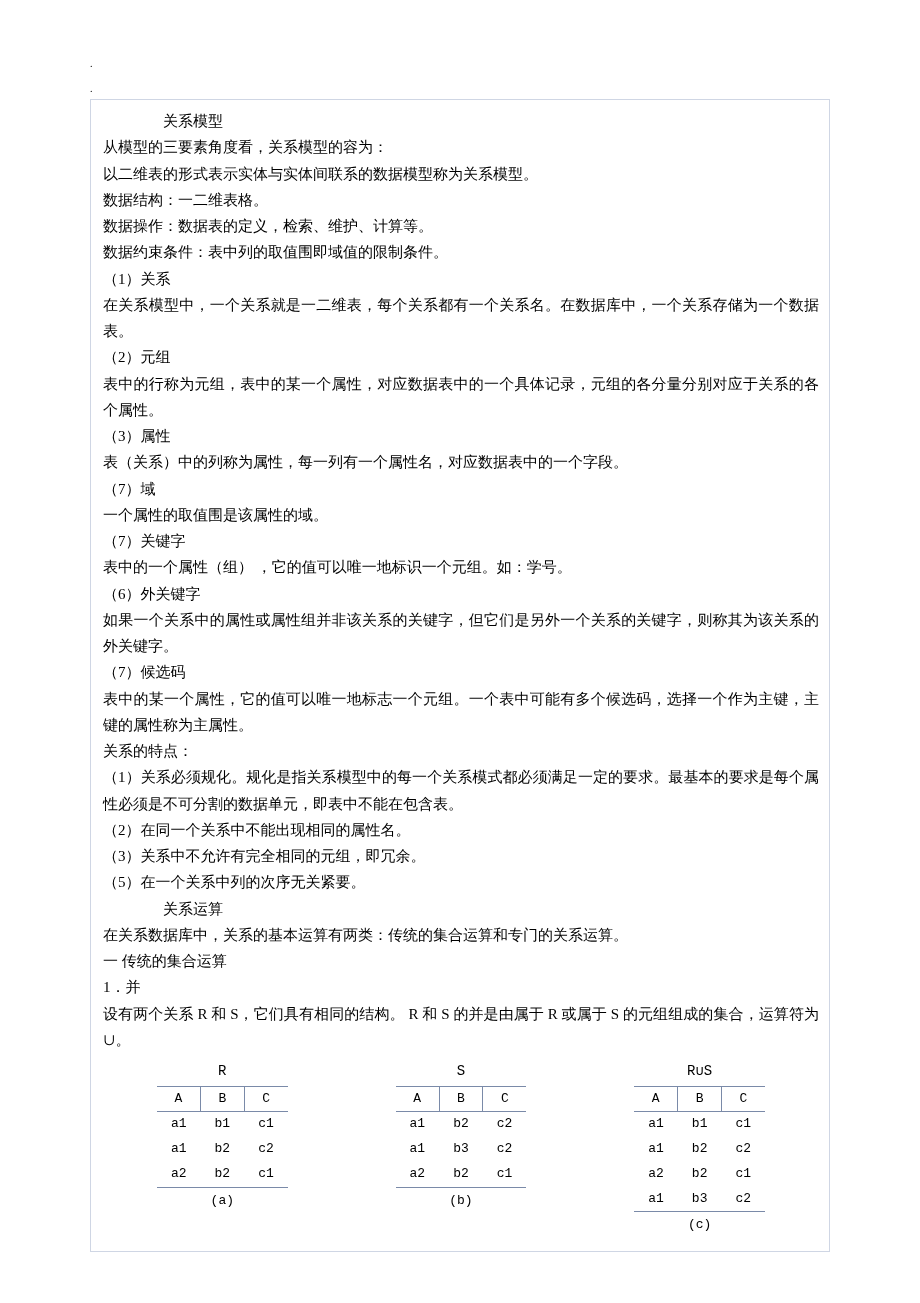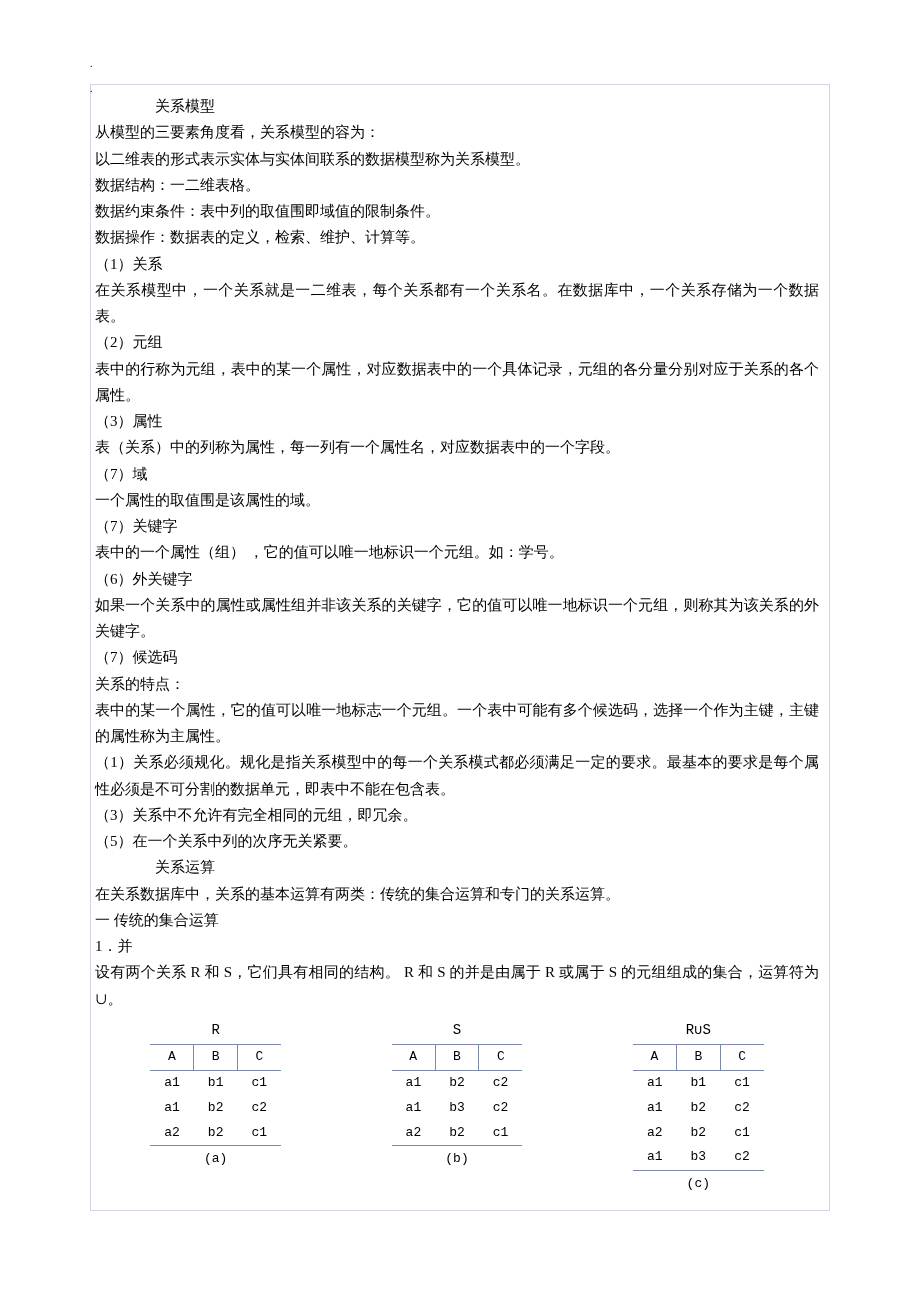--- a/index.html
+++ b/index.html
@@ -26,22 +26,22 @@
   }
   .dot2 {
     position: absolute;
     left: 90px;
     top: 80px;
     font-size: 10px;
   }
   .content-box {
     border: 1px solid #cfd6e4;
     border-top: 1px solid #cfd6e4;
-    padding: 8px 10px 14px 4px;
-    margin-top: 24px;
+    padding: 8px 10px 14px 12px;
+    margin-top: 39px;
   }
   p {
     margin: 0;
     text-align: justify;
   }
   .indent-title {
     text-indent: 4em;
   }
   .tables-row {
     display: flex;
@@ -92,38 +92,39 @@
 <div class="page">
   <span class="dot">.</span>
   <span class="dot2">.</span>
 
   <div class="content-box">
     <p class="indent-title">关系模型</p>
 
     <p>从模型的三要素角度看，关系模型的容为：</p>
     <p>以二维表的形式表示实体与实体间联系的数据模型称为关系模型。</p>
     <p>数据结构：一二维表格。</p>
+    <p>数据操作：数据表的定义，检索、维护、计算等。</p>
     <p>数据约束条件：表中列的取值围即域值的限制条件。</p>
-    <p>数据操作：数据表的定义，检索、维护、计算等。</p>
     <p>（1）关系</p>
     <p>在关系模型中，一个关系就是一二维表，每个关系都有一个关系名。在数据库中，一个关系存储为一个数据表。</p>
     <p>（2）元组</p>
     <p>表中的行称为元组，表中的某一个属性，对应数据表中的一个具体记录，元组的各分量分别对应于关系的各个属性。</p>
     <p>（3）属性</p>
     <p>表（关系）中的列称为属性，每一列有一个属性名，对应数据表中的一个字段。</p>
     <p>（7）域</p>
     <p>一个属性的取值围是该属性的域。</p>
     <p>（7）关键字</p>
     <p>表中的一个属性（组）  ，它的值可以唯一地标识一个元组。如：学号。</p>
     <p>（6）外关键字</p>
-    <p>如果一个关系中的属性或属性组并非该关系的关键字，它的值可以唯一地标识一个元组，则称其为该关系的外关键字。</p>
+    <p>如果一个关系中的属性或属性组并非该关系的关键字，但它们是另外一个关系的关键字，则称其为该关系的外关键字。</p>
     <p>（7）候选码</p>
+    <p>表中的某一个属性，它的值可以唯一地标志一个元组。一个表中可能有多个候选码，选择一个作为主键，主键的属性称为主属性。</p>
     <p>关系的特点：</p>
-    <p>表中的某一个属性，它的值可以唯一地标志一个元组。一个表中可能有多个候选码，选择一个作为主键，主键的属性称为主属性。</p>
     <p>（1）关系必须规化。规化是指关系模型中的每一个关系模式都必须满足一定的要求。最基本的要求是每个属性必须是不可分割的数据单元，即表中不能在包含表。</p>
+    <p>（2）在同一个关系中不能出现相同的属性名。</p>
     <p>（3）关系中不允许有完全相同的元组，即冗余。</p>
     <p>（5）在一个关系中列的次序无关紧要。</p>
 
     <p class="indent-title">关系运算</p>
     <p>在关系数据库中，关系的基本运算有两类：传统的集合运算和专门的关系运算。</p>
     <p>一  传统的集合运算</p>
     <p>  1．并</p>
     <p>设有两个关系   R 和 S，它们具有相同的结构。   R 和 S 的并是由属于   R 或属于  S 的元组组成的集合，运算符为∪。</p>
 
     <div class="tables-row">

